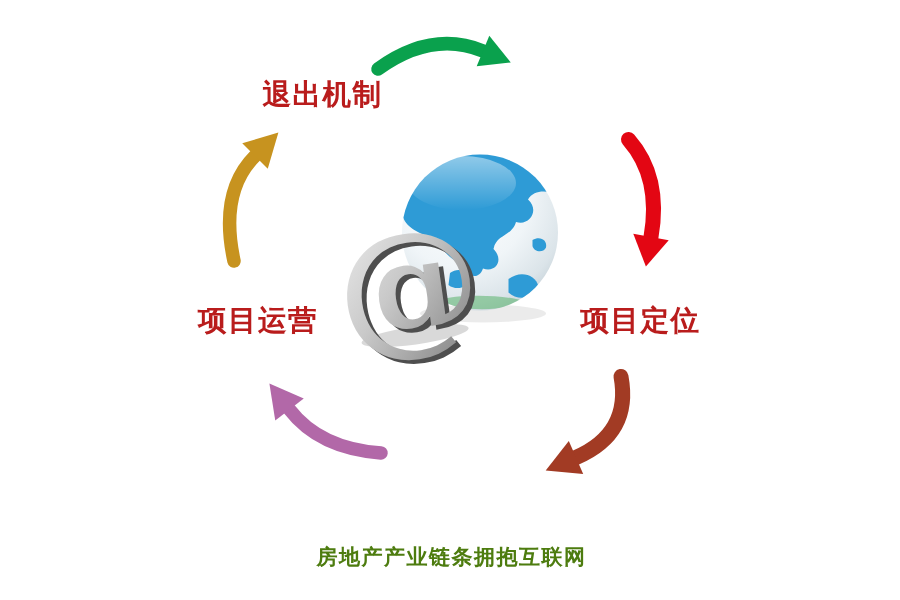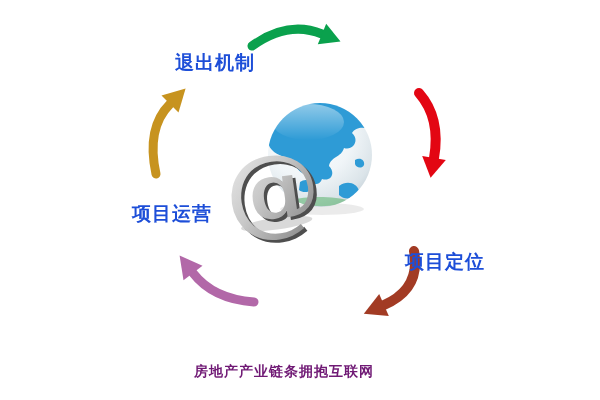--- a/index.html
+++ b/index.html
@@ -14,42 +14,42 @@
     height: 400px;
     background: #ffffff;
     overflow: hidden;
   }
   .node-label {
     position: absolute;
     transform: translate(-50%, -50%);
     font-size: 19px;
     font-weight: 600;
     letter-spacing: 1px;
-    color: #1d4ed8;
+    color: #b91c1c;
     white-space: nowrap;
   }
   .caption {
     position: absolute;
-    left: 284px;
+    left: 301px;
     top: 372px;
     transform: translate(-50%, -50%);
     font-size: 14px;
     font-weight: bold;
     letter-spacing: 1px;
-    color: #701a75;
+    color: #4d7c0f;
     white-space: nowrap;
   }
   svg.diagram-art {
     position: absolute;
     left: 0;
     top: 0;
   }
   .pos-exit        { left: 215px; top: 63px;  }
   .pos-investment  { left: 392px; top: 63px;  }
-  .pos-positioning { left: 445px; top: 214px; margin-top: 48px; }
+  .pos-positioning { left: 427px; top: 214px; }
   .pos-marketing   { left: 305px; top: 319px; }
   .pos-operation   { left: 172px; top: 214px; }
 </style>
 </head>
 <body>
 
 <div class="stage">
 
   <svg class="diagram-art" width="600" height="400" viewBox="0 0 600 400">
     <defs>

